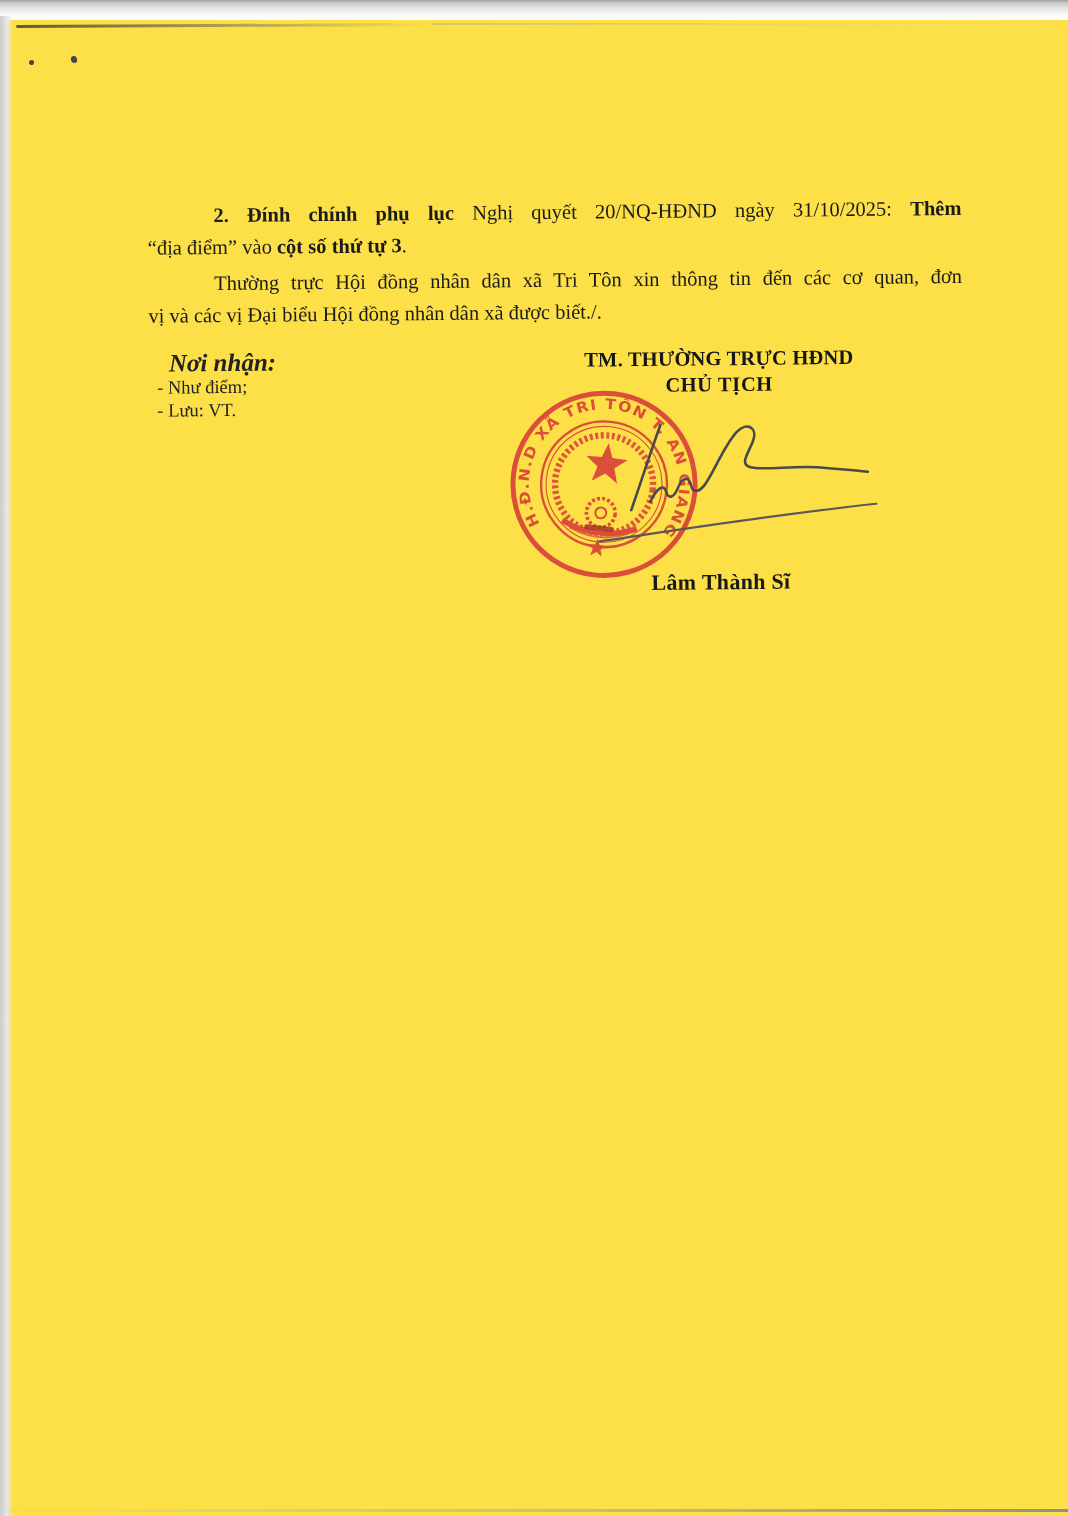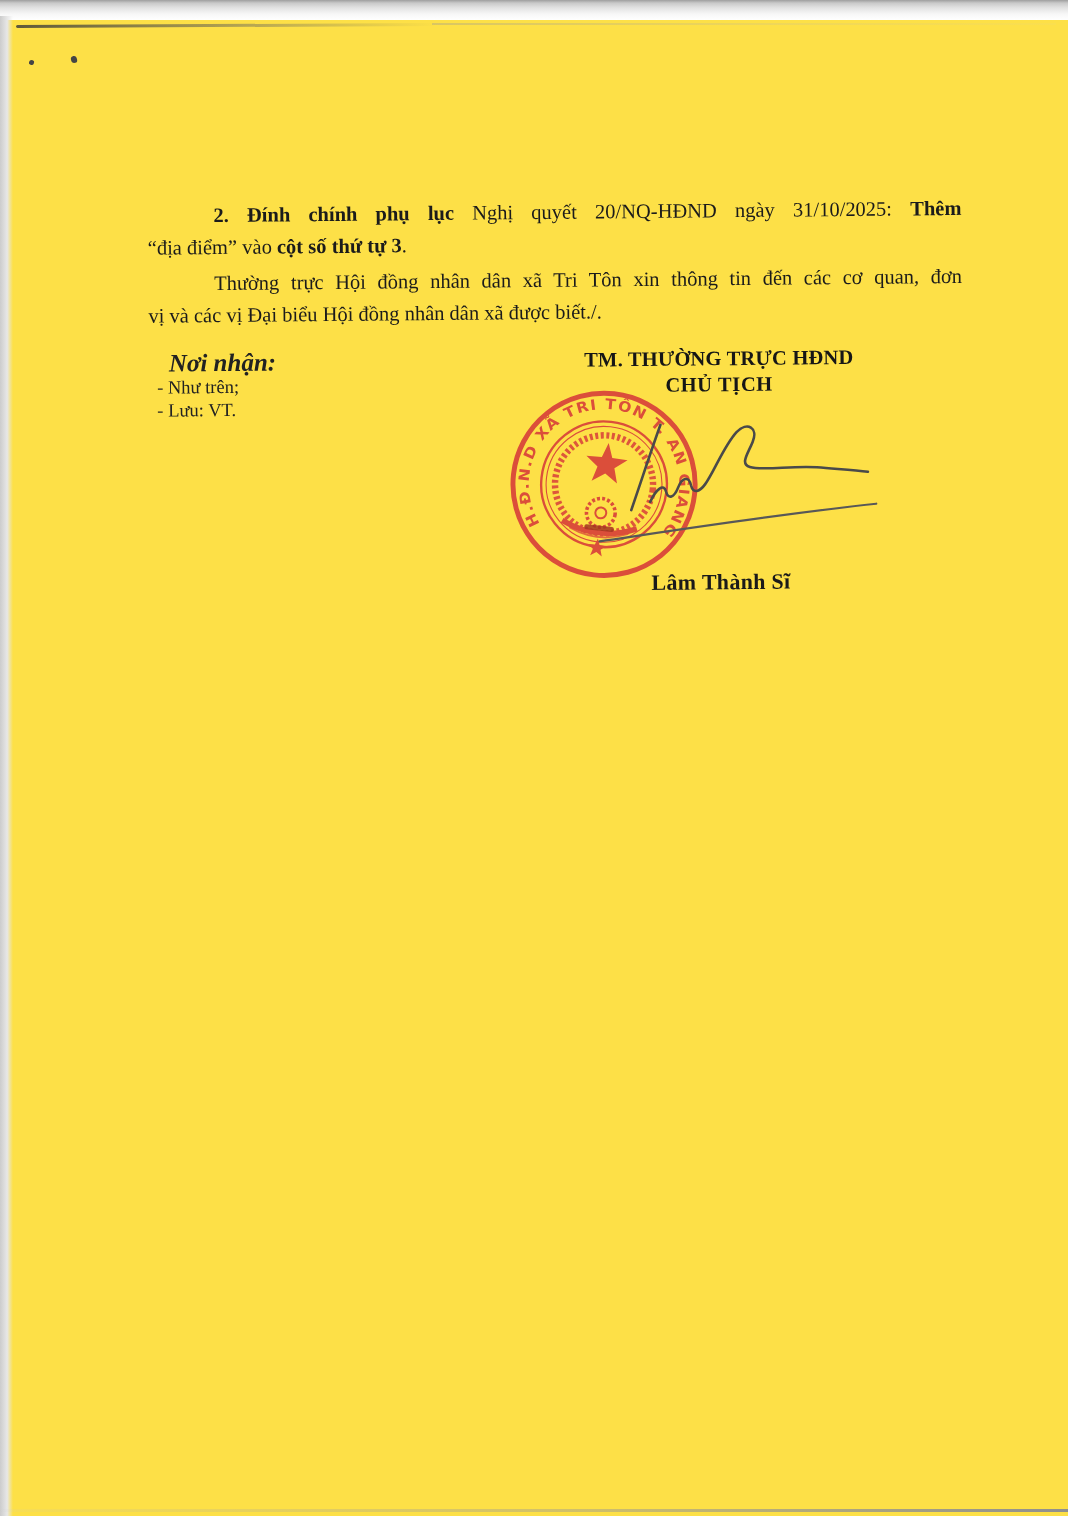--- a/index.html
+++ b/index.html
@@ -78,21 +78,21 @@
       <div class="line"><span>“địa điểm” vào </span><span class="b">cột số thứ tự 3</span><span>.</span></div>
     </div>
 
     <div class="para p2">
       <div class="line jline">Thường trực Hội đồng nhân dân xã Tri Tôn xin thông tin đến các cơ quan, đơn</div>
       <div class="line">vị và các vị Đại biểu Hội đồng nhân dân xã được biết./.</div>
     </div>
 
     <div class="recipients">
       <div class="recip-head">Nơi nhận:</div>
-      <div class="recip-item">- Như trên;</div>
+      <div class="recip-item">- Như điểm;</div>
       <div class="recip-item">- Lưu: VT.</div>
     </div>
 
     <div class="sign-block">
       <div class="sign-auth">TM. THƯỜNG TRỰC HĐND</div>
       <div class="sign-title">CHỦ TỊCH</div>
     </div>
 
     <svg class="seal-svg" viewBox="0 0 200 200" aria-hidden="true">
       <g transform="rotate(7 100 100)" fill="none" stroke="#d9433a">

